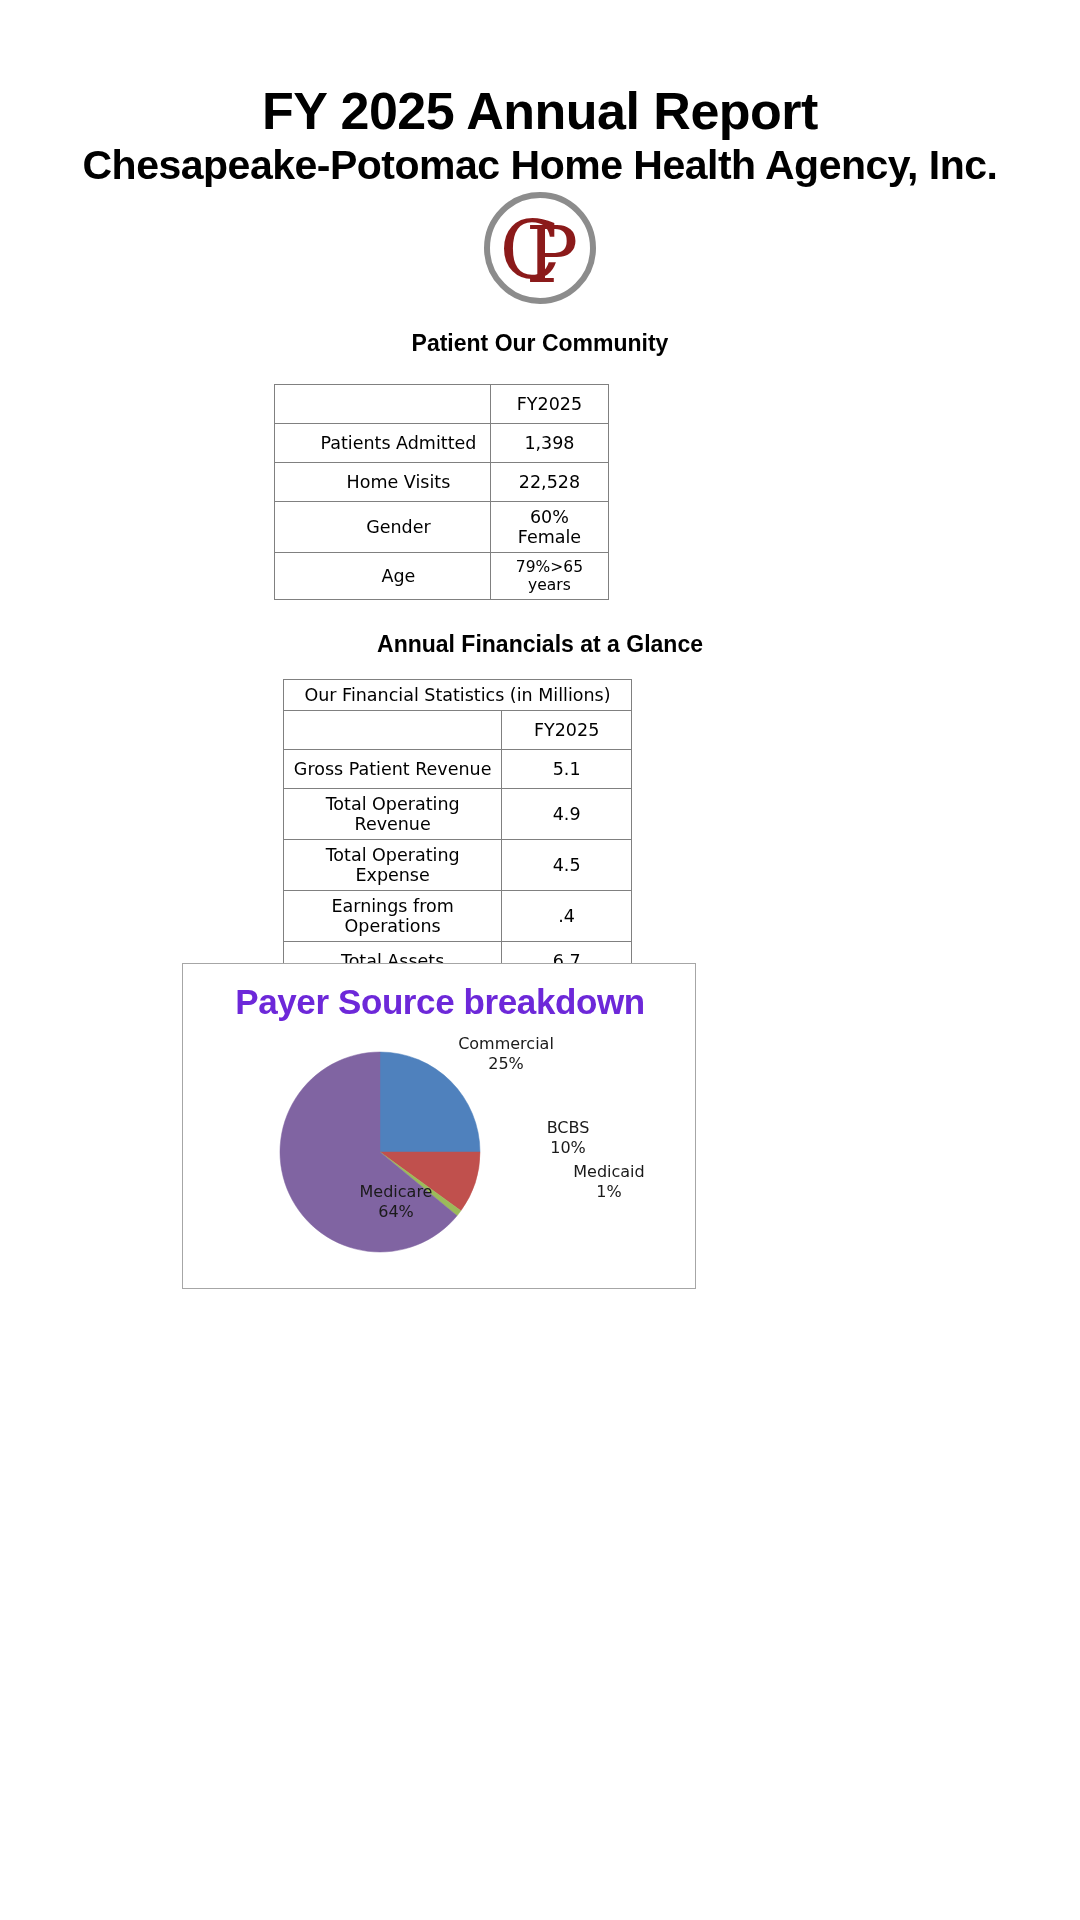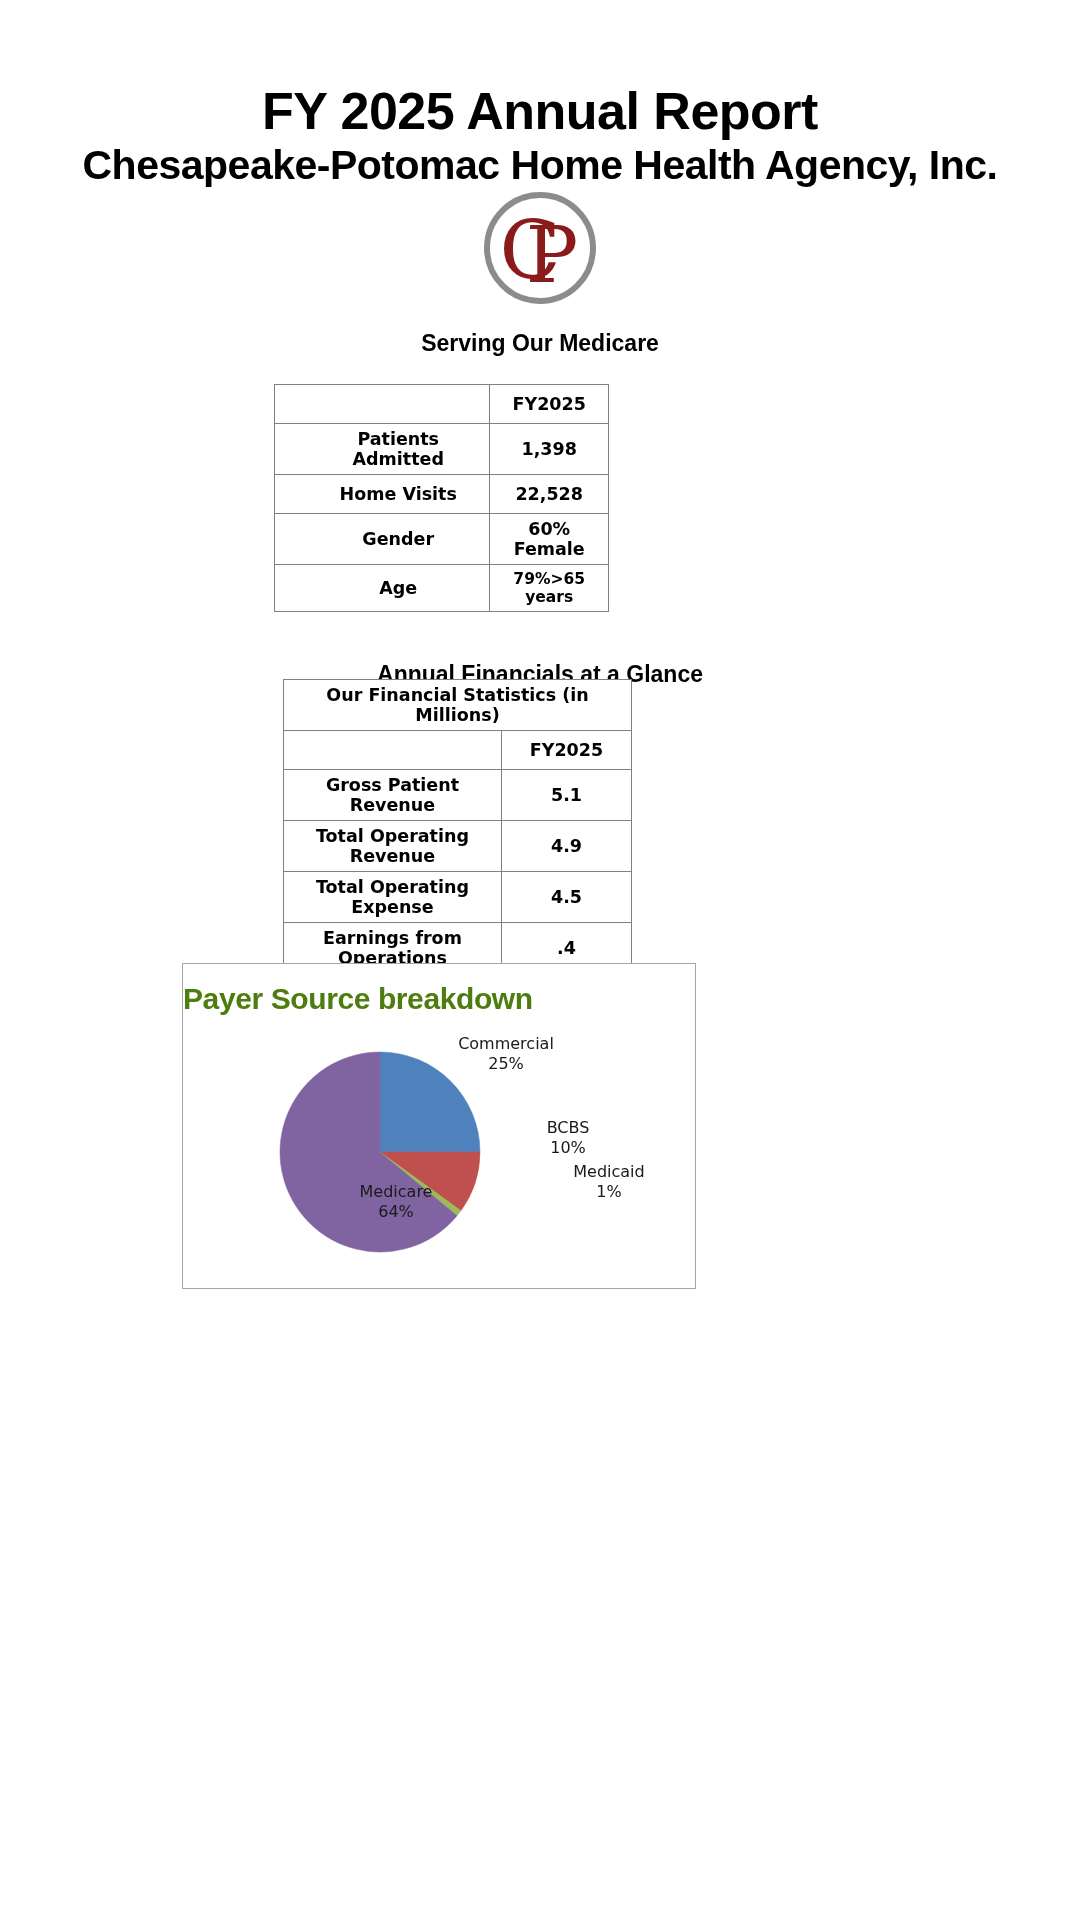--- a/index.html
+++ b/index.html
@@ -24,33 +24,33 @@
   #logo-wrap{position:absolute;top:186px;left:0;width:1080px;text-align:center;}
   .logo-svg{display:inline-block;}
 
   
   .section-heading{
     position:absolute;left:0;width:1080px;text-align:center;
     font-weight:bold;font-size:23px;color:#000;
     font-family:"Liberation Sans", sans-serif;
   }
   #heading-community{top:330px;}
-  #heading-financials{top:661px;}
+  #heading-financials{top:631px;}
 
   
   .data-table{
     border-collapse:collapse;
     font-family:"DejaVu Sans", sans-serif;
     font-size:17.5px;color:#000;background:#fff;
   }
   .data-table td{
     border:1px solid #808080;
     text-align:center;vertical-align:middle;
     padding:5px 8px;
-    font-weight:700;
+    font-weight:400;
   }
 
   #table-community-wrap{position:absolute;top:384px;left:274px;}
   #table-community{width:335px;}
   #table-community td.label-cell{width:210px;height:28px;padding-left:40px;}
   #table-community td.value-cell{width:118px;}
   #table-community td.tight{font-size:15.5px;}
 
   #table-financials-wrap{position:absolute;top:679px;left:266px;}
   #table-financials{width:349px;margin-left:17px;}
@@ -59,22 +59,22 @@
   #table-financials td.span-header{font-size:17.5px;}
 
   
   #chart-panel{
     position:absolute;top:963px;left:182px;
     width:514px;height:326px;
     background:#ffffff;border:1px solid #a6a6a6;
     box-sizing:border-box;
   }
   #chart-title{
-    position:absolute;top:18px;left:0;width:514px;
-    font-weight:bold;font-size:30px;letter-spacing:-0.4px;color:#4d7c0f;
+    position:absolute;top:18px;left:0;width:514px;text-align:center;
+    font-weight:bold;font-size:35px;letter-spacing:-0.4px;color:#6d28d9;
     font-family:"Liberation Sans", sans-serif;
   }
   #pie-area{position:absolute;top:66px;left:0;width:514px;height:250px;}
   .pie-label{
     position:absolute;
     font-family:"DejaVu Sans", sans-serif;
     font-size:16px;color:#1a1a1a;text-align:center;
     white-space:nowrap;line-height:1.25;
   }
   .pie-label .pct{display:block;}
@@ -98,21 +98,21 @@
   <div id="logo-wrap">
     <svg class="logo-svg" width="124" height="124" viewBox="0 0 124 124">
       <circle cx="62" cy="62" r="53" fill="#ffffff" stroke="#8c8c8c" stroke-width="6"></circle>
       <g fill="#8b1a1a" font-family="DejaVu Serif, serif">
         <text x="52" y="92" font-size="80" text-anchor="middle">C</text>
         <text x="74" y="96" font-size="78" text-anchor="middle">P</text>
       </g>
     </svg>
   </div>
 
-  <div class="section-heading" id="heading-community">Serving Our Medicare</div>
+  <div class="section-heading" id="heading-community">Patient Our Community</div>
 
   <div id="table-community-wrap">
     <table class="data-table" id="table-community">
       <tbody>
         <tr>
           <td class="label-cell"></td>
           <td class="value-cell">FY2025</td>
         </tr>
         <tr>
           <td class="label-cell">Patients Admitted</td>

